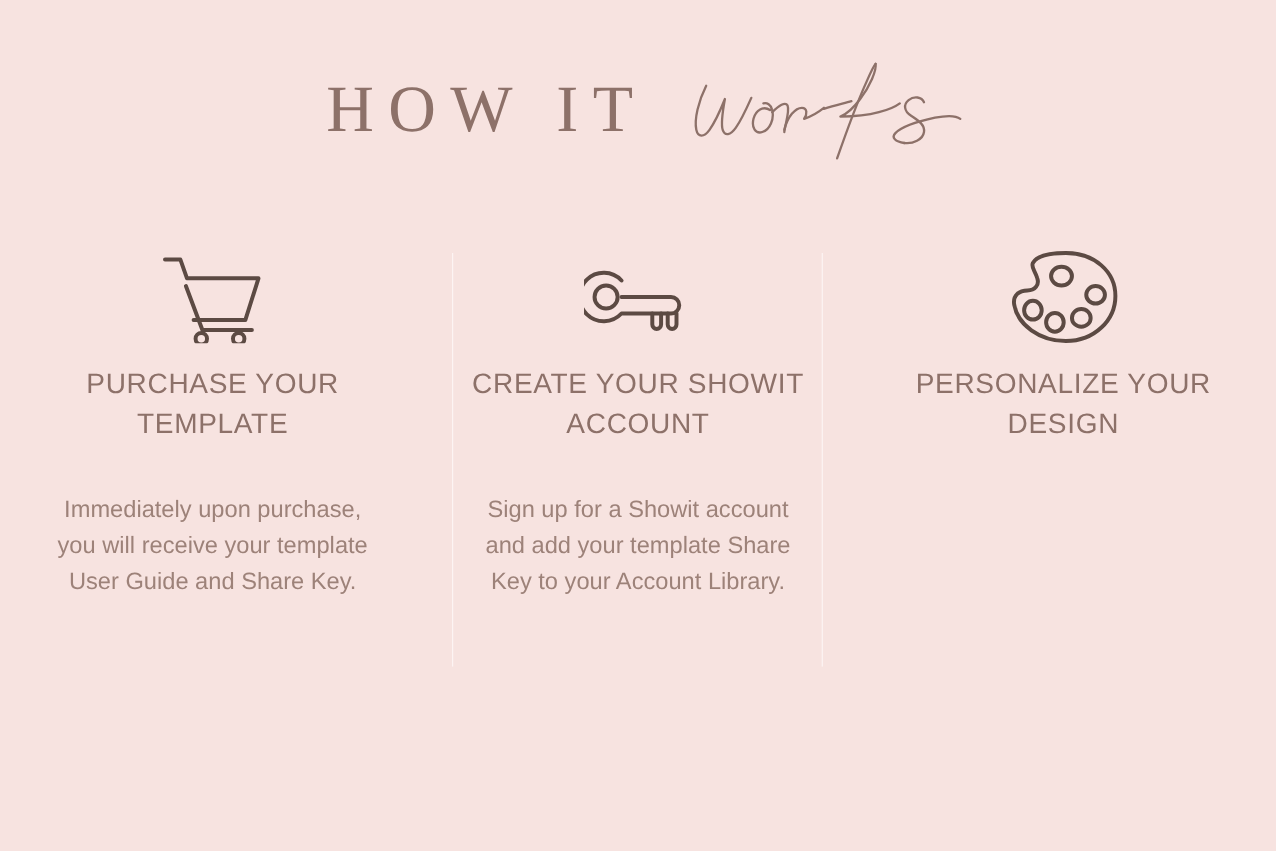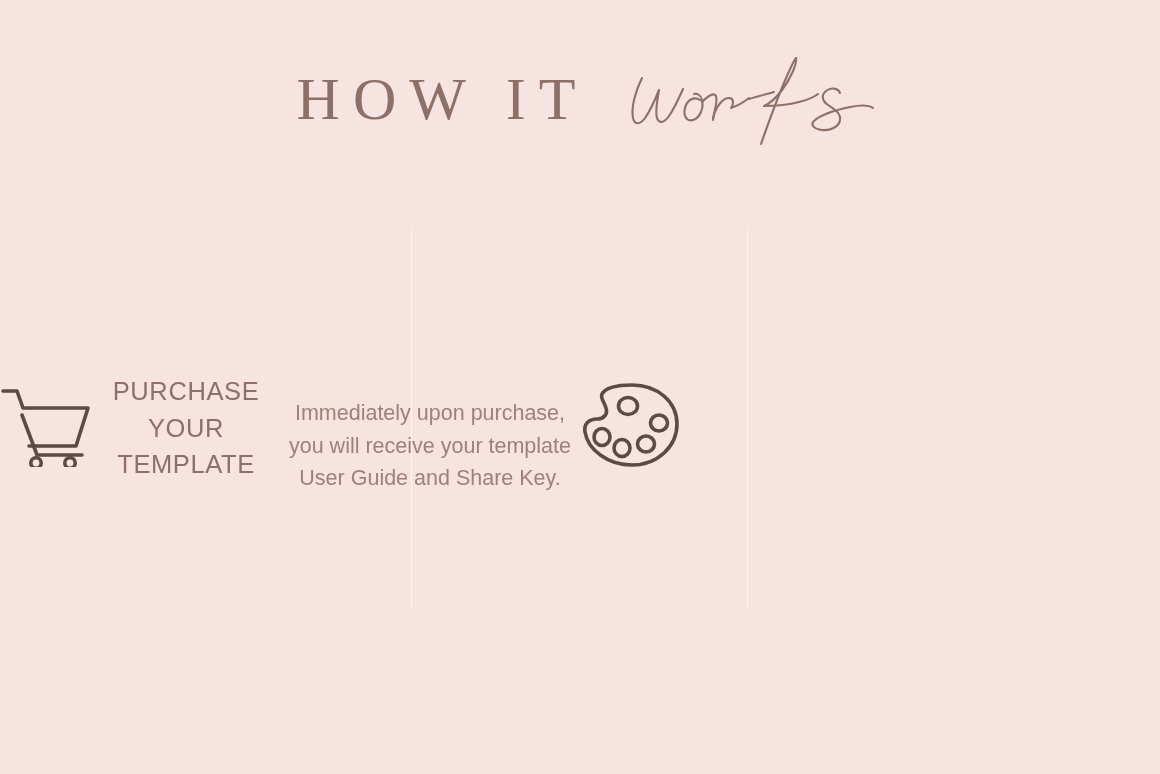--- a/index.html
+++ b/index.html
@@ -53,21 +53,21 @@
     position:absolute;
     top:215px;
     left:0;
     width:1160px;
     height:420px;
     display:flex;
   }
   .col {
     flex:1 1 0;
     display:flex;
-    flex-direction:row;
+    flex-direction:column;
     align-items:center;
     position:relative;
   }
 
   .icon-box {
     height:110px;
     display:flex;
     align-items:center;
     justify-content:center;
   }
@@ -156,32 +156,45 @@
         <path d="M3 8 H17 L23 25 H88 L76 63 H29"></path>
         <path d="M22 32 L37 72 H82"></path>
         <circle cx="36" cy="80" r="5.2"></circle>
         <circle cx="70" cy="80" r="5.2"></circle>
       </svg>
     </div>
     <div class="col-title">PURCHASE YOUR TEMPLATE</div>
     <div class="col-body">Immediately upon purchase, you will receive your template User Guide and Share Key.</div>
   </div>
 
+  <div class="col">
+    <div class="icon-box">
+      <svg width="98" height="62" viewBox="0 0 98 62" fill="none" stroke="#5c4a43" stroke-width="3.6" stroke-linecap="round" stroke-linejoin="round">
+        <path d="M34 16 A22 22 0 1 0 34 46 H79 A7.5 7.5 0 0 0 79 31 H34"></path>
+        <circle cx="20" cy="31" r="10.5"></circle>
+        <path d="M62 46 V56 A4 4 0 0 0 70 56 V46"></path>
+        <path d="M76 46 V56 A4 4 0 0 0 84 56 V46"></path>
+      </svg>
+    </div>
+    <div class="col-title">CREATE YOUR SHOWIT ACCOUNT</div>
+    <div class="col-body">Sign up for a Showit account and add your template Share Key to your Account Library.</div>
+  </div>
 
   <div class="col">
     <div class="icon-box">
       <svg width="100" height="86" viewBox="0 0 100 86" fill="none" stroke="#5c4a43" stroke-width="3.6" stroke-linecap="round" stroke-linejoin="round">
         <path d="M52 3 C78 3, 97 20, 97 42 C97 64, 78 83, 52 83
                  C28 83, 8 68, 5 50
                  C3.5 41, 10 37, 17 37
                  C24 37, 28 32, 26 26
                  C24 19, 20 16, 22 12
                  C26 5, 38 3, 52 3 Z"></path>
         <ellipse cx="48" cy="24" rx="9.5" ry="8.5"></ellipse>
         <ellipse cx="79" cy="41" rx="8.5" ry="8"></ellipse>
         <ellipse cx="66" cy="62" rx="8.5" ry="8"></ellipse>
         <ellipse cx="42" cy="66" rx="8" ry="8.5"></ellipse>
         <ellipse cx="22" cy="55" rx="8" ry="8.5"></ellipse>
       </svg>
     </div>
+    <div class="col-title">PERSONALIZE YOUR DESIGN</div>
   </div>
 
 </div>
 
 </body></html>

